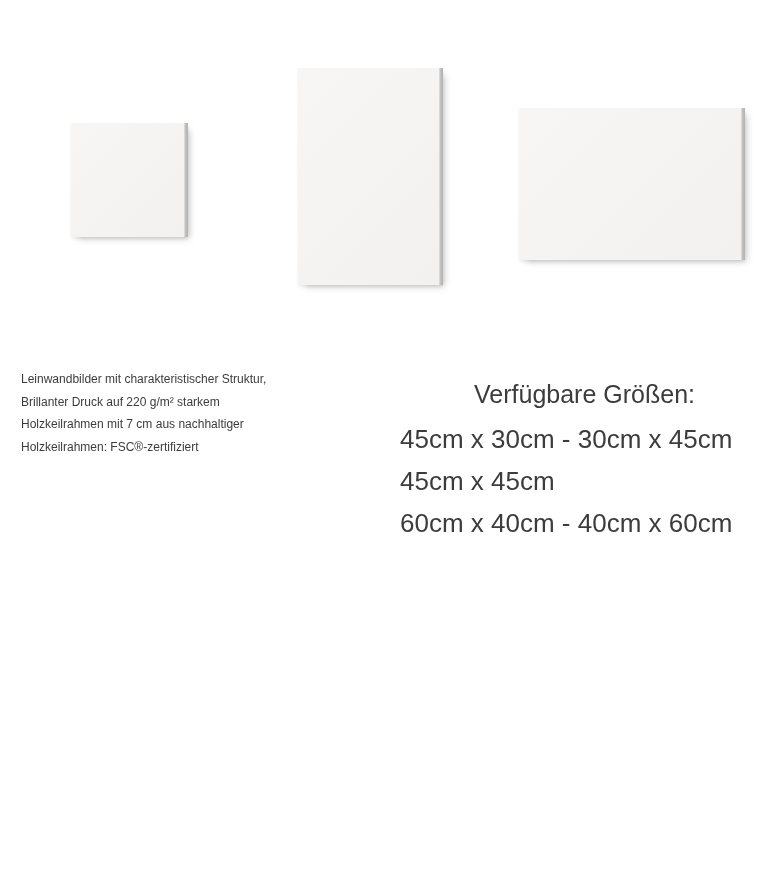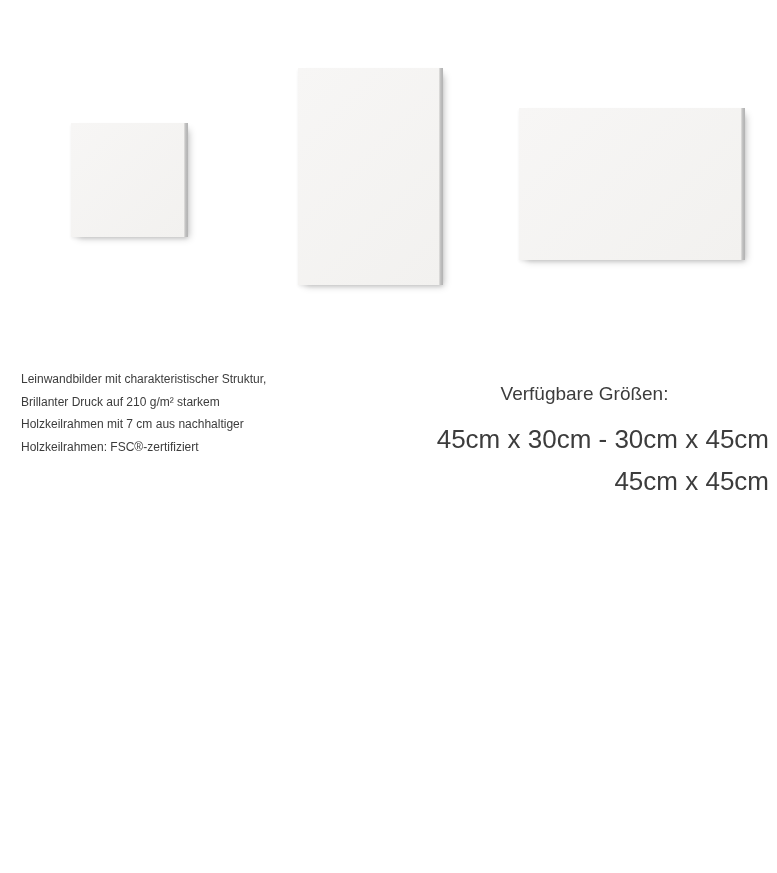--- a/index.html
+++ b/index.html
@@ -44,27 +44,27 @@
     font-size: 12px;
     line-height: 22.5px;
   }
 
   
   .sizes-title {
     position: absolute;
     left: 400px; top: 378px; width: 369px;
     text-align: center;
     color: var(--text);
-    font-size: 19px;
+    font-size: 25px;
     line-height: 32px;
   }
   .sizes-list {
     position: absolute;
     left: 400px; top: 418px; width: 369px;
-    text-align: right;
+    text-align: left;
     color: var(--text);
     font-size: 26px;
     line-height: 42px;
   }
 </style>
 </head>
 <body>
 
 <div class="stage">
 
@@ -73,24 +73,25 @@
   </div>
   <div class="canvas canvas-portrait">
     <div class="canvas-edge"></div>
   </div>
   <div class="canvas canvas-landscape">
     <div class="canvas-edge"></div>
   </div>
 
   <div class="description">
     <div>Leinwandbilder mit charakteristischer Struktur,</div>
-    <div>Brillanter Druck auf 210 g/m² starkem</div>
+    <div>Brillanter Druck auf 220 g/m² starkem</div>
     <div>Holzkeilrahmen mit 7 cm aus nachhaltiger</div>
     <div>Holzkeilrahmen: FSC®-zertifiziert</div>
   </div>
 
   <div class="sizes-title">Verfügbare Größen:</div>
   <div class="sizes-list">
     <div>45cm x 30cm - 30cm x 45cm</div>
     <div>45cm x 45cm</div>
+    <div>60cm x 40cm - 40cm x 60cm</div>
   </div>
 
 </div>
 
 </body></html>

